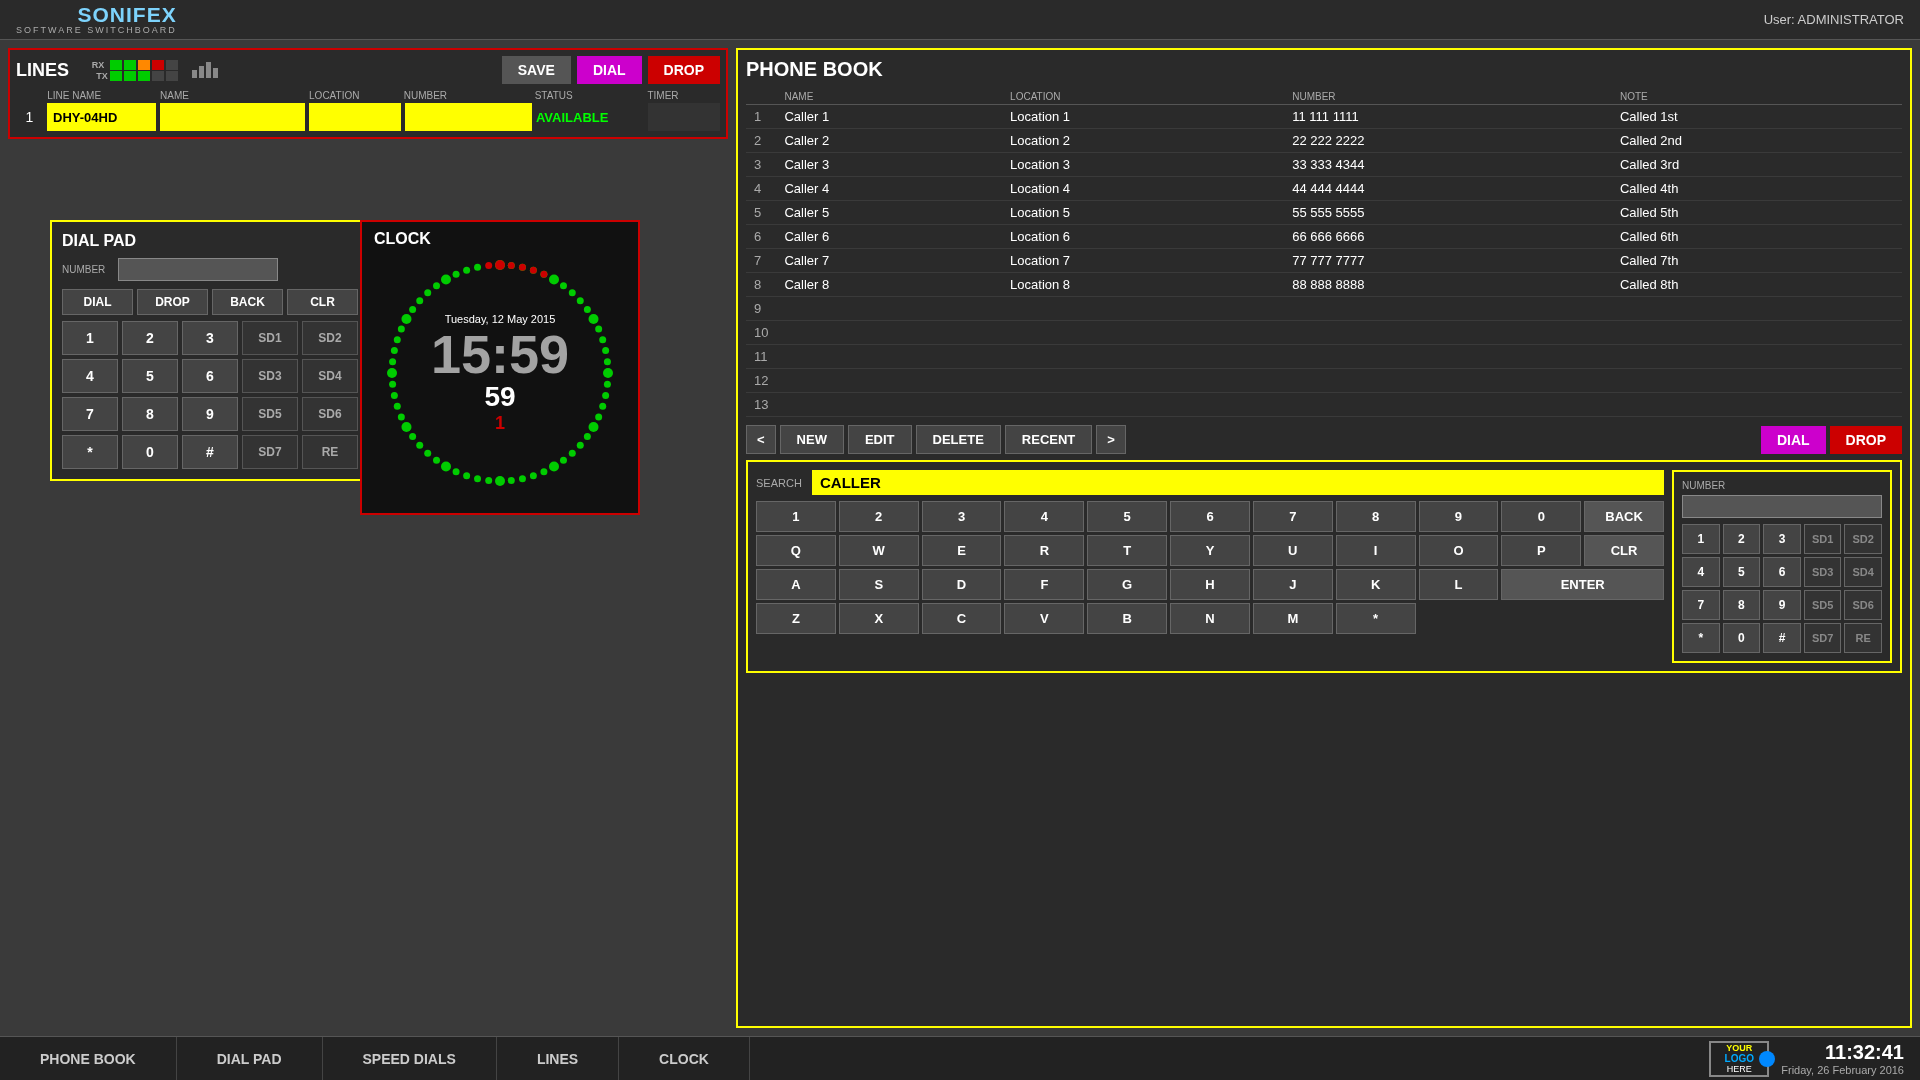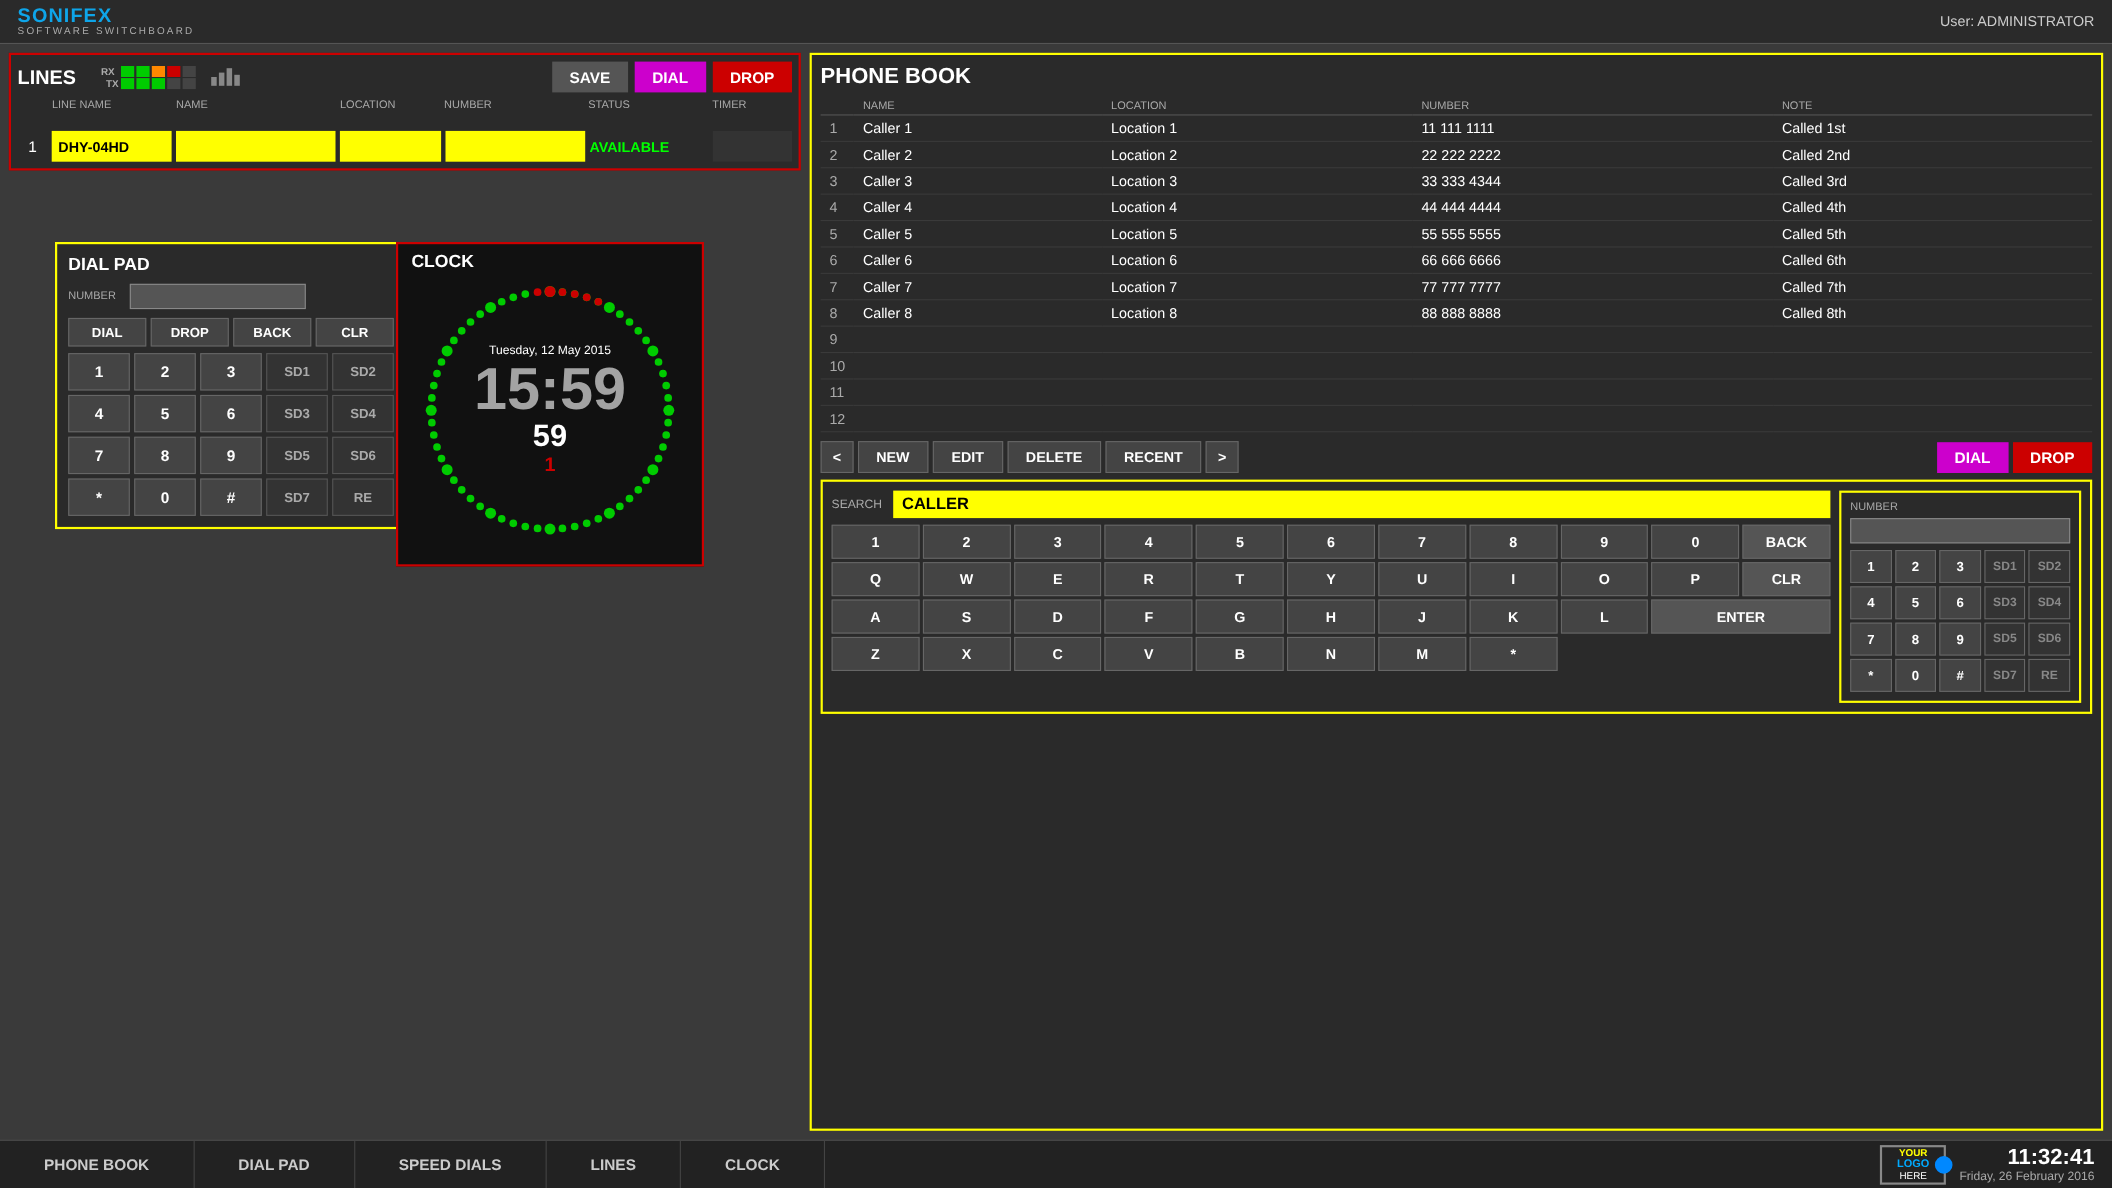--- a/index.html
+++ b/index.html
@@ -22,24 +22,25 @@
       justify-content: space-between;
       padding: 0 16px;
       border-bottom: 1px solid #555;
     }
     .logo-area {
       display: flex;
       flex-direction: column;
       line-height: 1.1;
     }
     .logo-sonifex {
-      color: #0ea5e9;
-      font-size: 18px;
+      color: #7dd3fc;
+      font-size: 21px;
       font-weight: bold;
       letter-spacing: 1px;
+      text-align: right;
     }
     .logo-sub {
       color: #aaa;
       font-size: 9px;
       letter-spacing: 2px;
     }
     .user-info {
       color: #ccc;
       font-size: 13px;
     }
@@ -139,21 +140,21 @@
       padding: 6px 16px;
       font-size: 14px;
       font-weight: bold;
       cursor: pointer;
     }
 
     
     .line-headers {
       display: flex;
       gap: 4px;
-      margin-bottom: 18px;
+      margin-bottom: 2px;
     }
     .line-h-num { width: 30px; }
     .line-h { color: #aaa; font-size: 10px; }
     .line-h-name { width: 120px; }
     .line-h-cname { width: 160px; }
     .line-h-loc { width: 100px; }
     .line-h-num2 { width: 140px; }
     .line-h-status { width: 120px; }
     .line-h-timer { width: 80px; }
 
@@ -732,20 +733,27 @@
     </tr>
           <tr style="cursor: pointer;">
       <td>11</td>
       <td></td>
       <td></td>
       <td></td>
       <td></td>
     </tr>
           <tr style="cursor: pointer;">
       <td>12</td>
+      <td></td>
+      <td></td>
+      <td></td>
+      <td></td>
+    </tr>
+          <tr style="cursor: pointer;">
+      <td>13</td>
       <td></td>
       <td></td>
       <td></td>
       <td></td>
     </tr>
         </tbody>
     </table>
 
     <div class="pb-nav-row">
       <div class="pb-nav-left">

